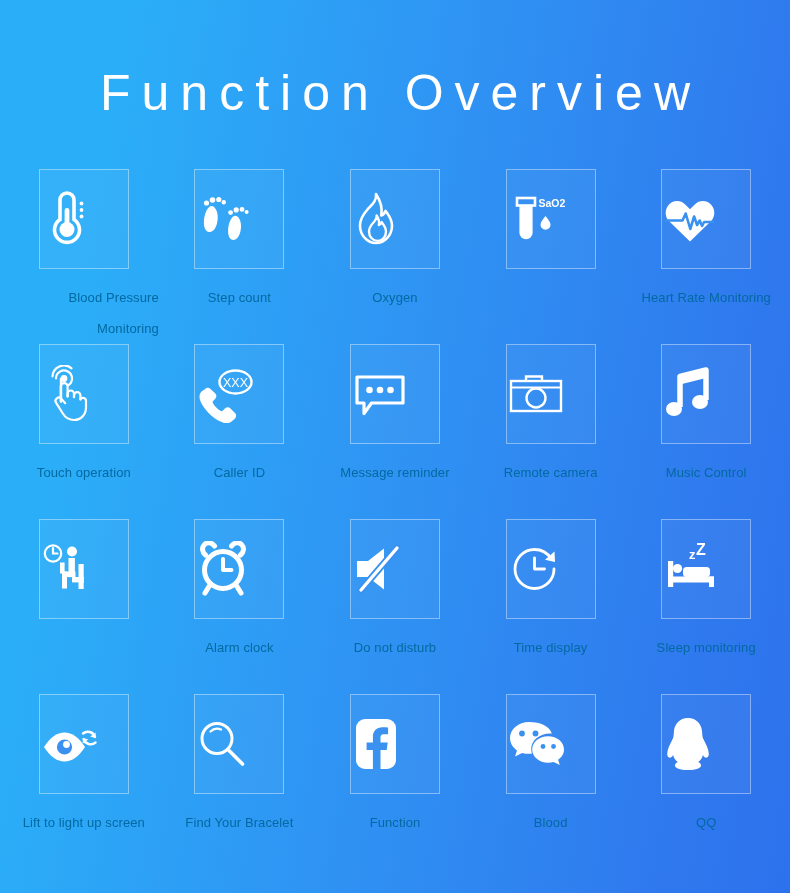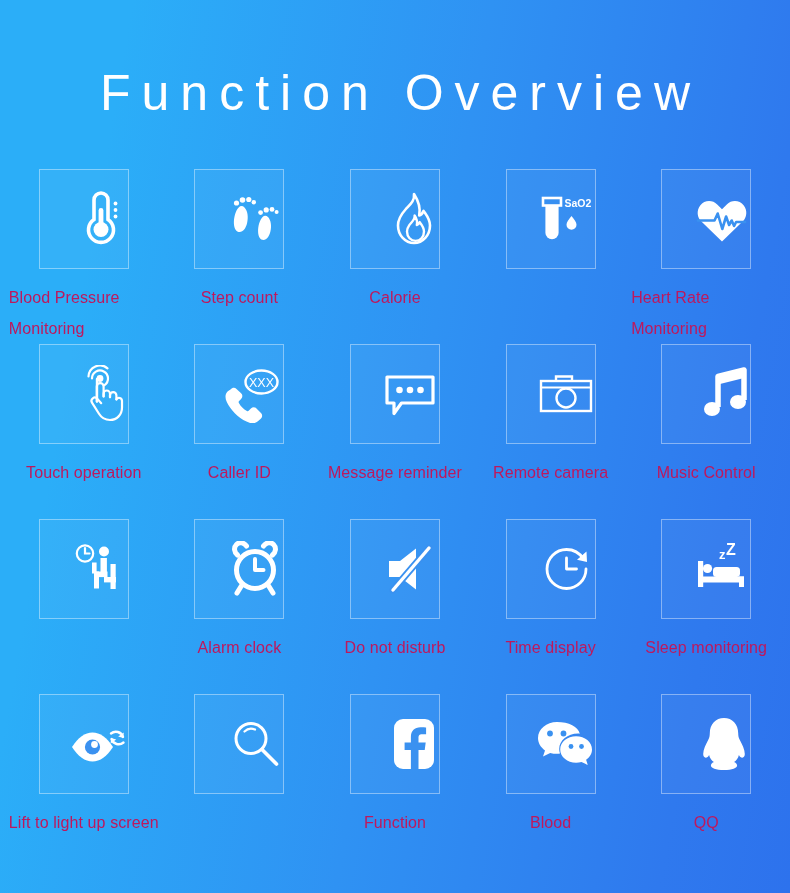--- a/index.html
+++ b/index.html
@@ -53,34 +53,34 @@
     flex-direction: column;
     align-items: center;
   }
 
   .tile {
     width: 90px;
     height: 100px;
     border: 1px solid rgba(255,255,255,0.40);
     display: flex;
     align-items: center;
-    justify-content: flex-end;
+    justify-content: flex-start;
     background: rgba(255,255,255,0.045);
   }
 
   .tile svg {
     display: block;
   }
 
   .cell-label {
     margin-top: 13px;
-    font-size: 16px;
+    font-size: 13px;
     line-height: 31px;
-    text-align: left;
-    color: #be185d;
+    text-align: right;
+    color: #0369a1;
     max-width: 150px;
     font-weight: 400;
     letter-spacing: 0.1px;
   }
 
   
   .cell-label.wide { max-width: 158px; }
 </style>
 </head>
 <body>
@@ -129,21 +129,21 @@
 
     <div class="cell">
       <div class="tile">
         <span>
           <svg width="50" height="58" viewBox="0 0 50 58" fill="none">
             <path d="M25 4c1 7-4.5 11-8.5 15.5C12 24.5 9 29.5 9 35.5 9 45.2 16.2 53 25 53s16-7.8 16-17.5c0-6.4-3.6-10.5-6.4-14.6-1.2 2.6-2.6 4.2-4.4 4.6 1.4-6.6-.6-14.4-5.2-21.5Z" stroke="#fff" stroke-width="2.6" stroke-linejoin="round"></path>
             <path d="M25.6 25.5c.7 4.2-3.2 6.6-5.3 9.6-1.4 2-2.3 4-2.3 6.4 0 5.4 3.9 9.4 8.6 9.4s8.4-4 8.4-9.4c0-4-2.2-6.6-4.4-9.4-.6 1.6-1.6 2.6-2.8 2.9.8-3.4-.4-6.8-2.2-9.5Z" stroke="#fff" stroke-width="2.4" stroke-linejoin="round"></path>
           </svg>
         </span>
       </div>
-      <div class="cell-label">Calorie</div>
+      <div class="cell-label">Oxygen</div>
     </div>
 
     <div class="cell">
       <div class="tile">
         <span>
           <svg width="62" height="58" viewBox="0 0 62 58" fill="none">
             <rect x="10" y="8" width="18" height="7.5" stroke="#fff" stroke-width="2.6"></rect>
             <path d="M12.4 15.5h13.2v27.2a6.6 6.6 0 0 1-13.2 0V15.5Z" fill="#fff"></path>
             <path d="M38.5 26c2.8 3.6 5 6.1 5 8.8a5 5 0 1 1-10 0c0-2.7 2.2-5.2 5-8.8Z" fill="#fff"></path>
             <text x="31.5" y="17" font-family="'Liberation Sans',sans-serif" font-size="10.5" font-weight="700" fill="#fff">SaO2</text>
@@ -334,20 +334,21 @@
     <div class="cell">
       <div class="tile">
         <span>
           <svg width="54" height="54" viewBox="0 0 54 54" fill="none">
             <circle cx="22" cy="21.5" r="15" stroke="#fff" stroke-width="3"></circle>
             <path d="M15.5 14.5c2.6-2.6 7-3.4 10.5-2" stroke="#fff" stroke-width="2.2" stroke-linecap="round" fill="none"></path>
             <path d="M33 32.5 47.5 47" stroke="#fff" stroke-width="3.6" stroke-linecap="round"></path>
           </svg>
         </span>
       </div>
+      <div class="cell-label">Find Your Bracelet</div>
     </div>
 
     <div class="cell">
       <div class="tile">
         <span>
           <svg width="50" height="54" viewBox="0 0 50 54" fill="none">
             <rect x="5" y="2" width="40" height="50" rx="9" fill="#fff"></rect>
             <path d="M29.5 52V33h6.2l1-7.4h-7.2v-4.7c0-2.1.6-3.6 3.7-3.6h3.9V10.6c-.7-.1-3-.3-5.7-.3-5.7 0-9.5 3.4-9.5 9.8v5.5h-6.3V33h6.3v19h7.6Z" fill="#3A91F0"></path>
           </svg>
         </span>

